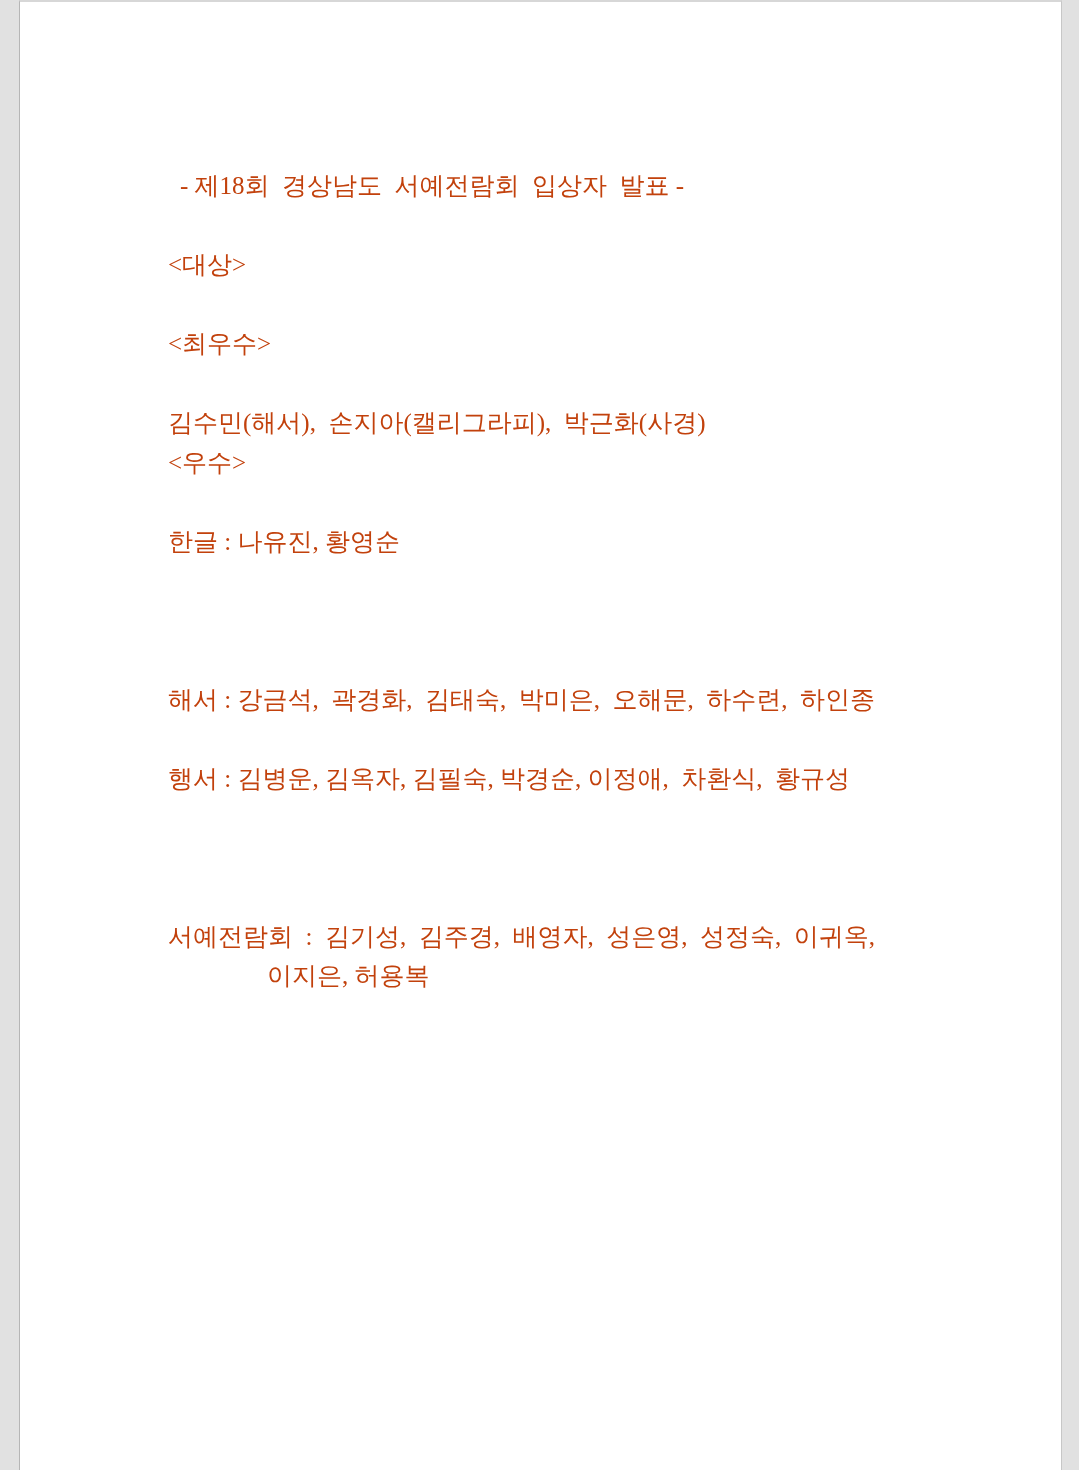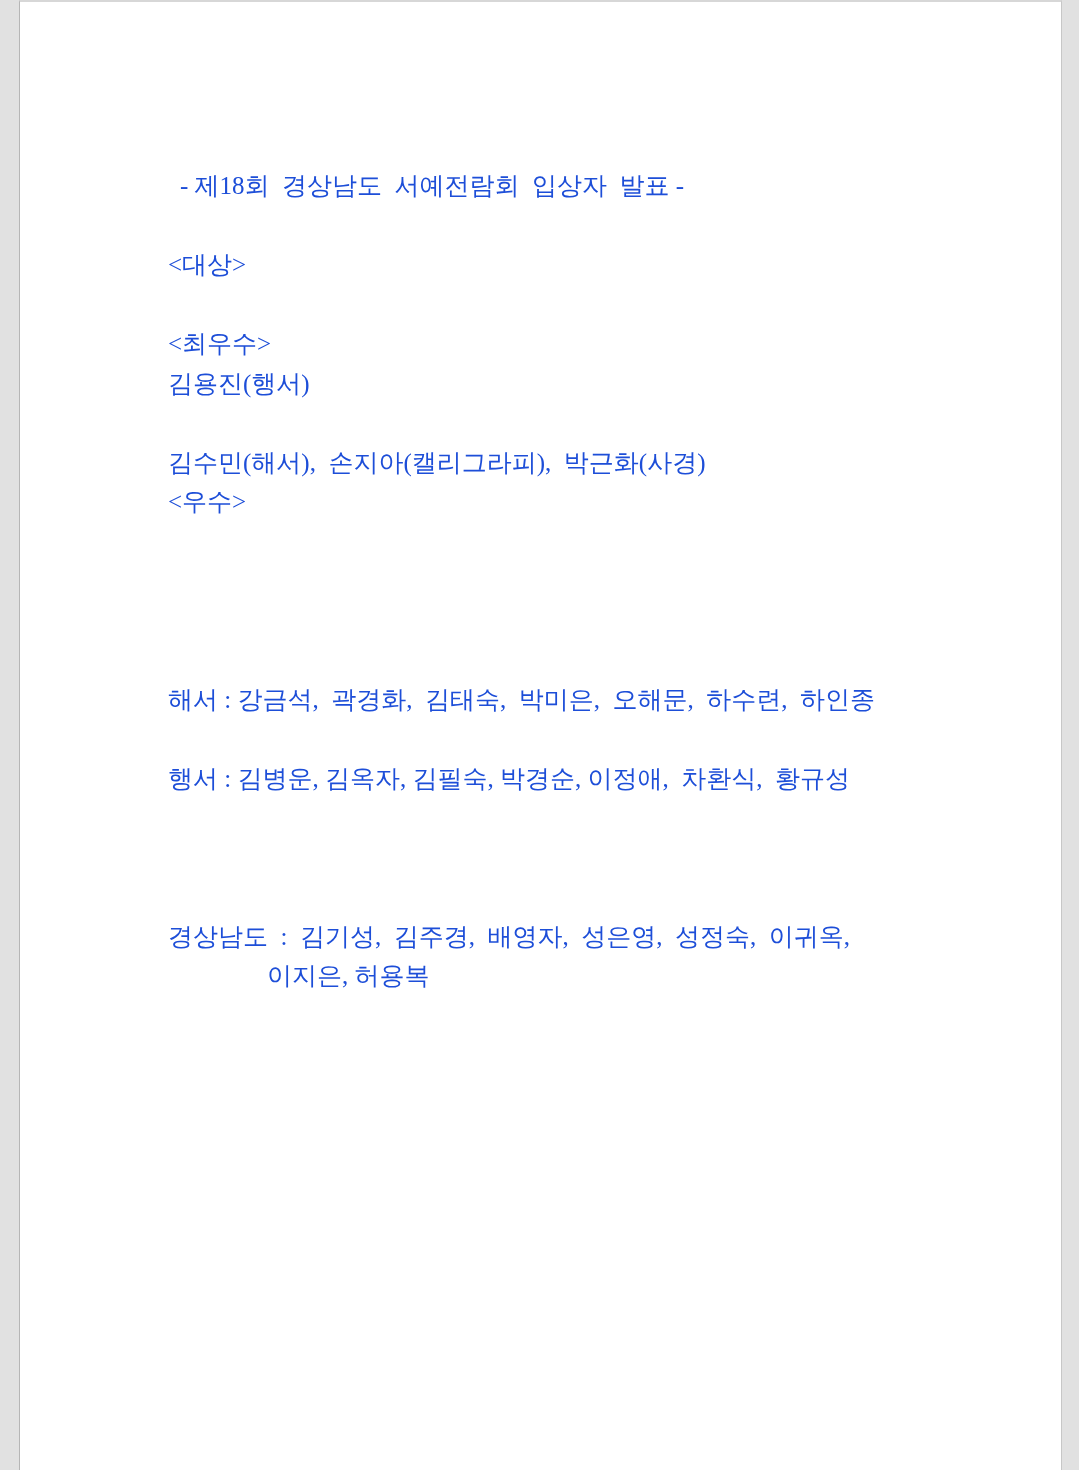--- a/index.html
+++ b/index.html
@@ -22,47 +22,47 @@
     border-left: 1px solid #b6b6b6;
     border-right: 1px solid #c7c7c7;
     border-top: 2px solid #d7d7d7;
     padding: 164px 30px 0 148px;
     overflow: hidden;
   }
   .line {
     min-height: 39.5px;
     line-height: 39.5px;
     font-size: 25px;
-    color: #1d4ed8;
+    color: #c2410c;
     white-space: pre;
     overflow: hidden;
   }
   .line.title { padding-left: 12px; }
   .line.cont  { padding-left: 99px; }
 </style>
 </head>
 <body>
 
 <div class="page">
   <div class="doc">
     <div class="line title">- 제18회  경상남도  서예전람회  입상자  발표 -</div>
     <div class="line"></div>
     <div class="line">&lt;대상&gt;</div>
     <div class="line"></div>
     <div class="line">&lt;최우수&gt;</div>
-    <div class="line">김용진(행서)</div>
     <div class="line"></div>
     <div class="line">김수민(해서),  손지아(캘리그라피),  박근화(사경)</div>
     <div class="line">&lt;우수&gt;</div>
     <div class="line"></div>
+    <div class="line">한글 : 나유진, 황영순</div>
     <div class="line"></div>
     <div class="line"></div>
     <div class="line"></div>
     <div class="line">해서 : 강금석,  곽경화,  김태숙,  박미은,  오해문,  하수련,  하인종</div>
     <div class="line"></div>
     <div class="line">행서 : 김병운, 김옥자, 김필숙, 박경순, 이정애,  차환식,  황규성</div>
     <div class="line"></div>
     <div class="line"></div>
     <div class="line"></div>
-    <div class="line">경상남도  :  김기성,  김주경,  배영자,  성은영,  성정숙,  이귀옥,</div>
+    <div class="line">서예전람회  :  김기성,  김주경,  배영자,  성은영,  성정숙,  이귀옥,</div>
     <div class="line cont">이지은, 허용복</div>
   </div>
 </div>
 
 </body></html>

